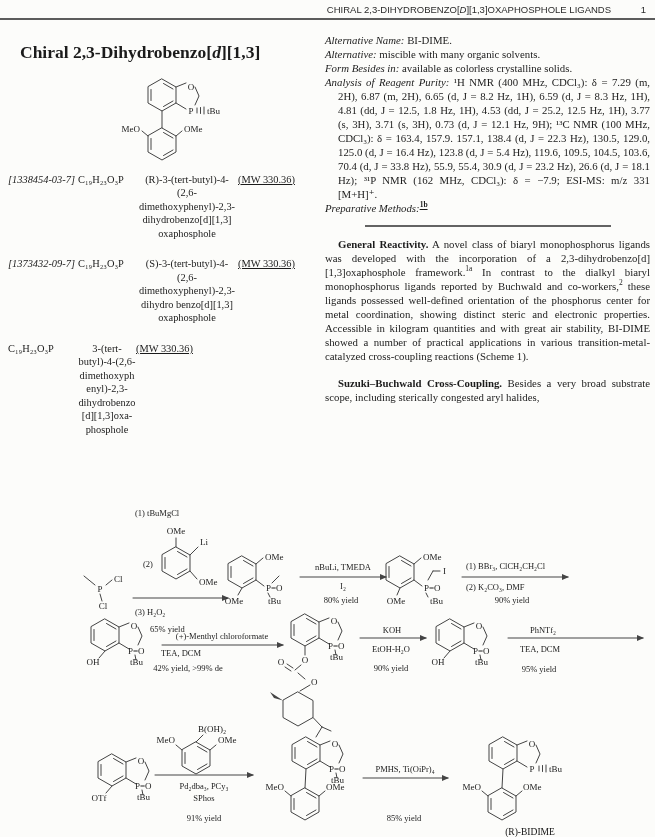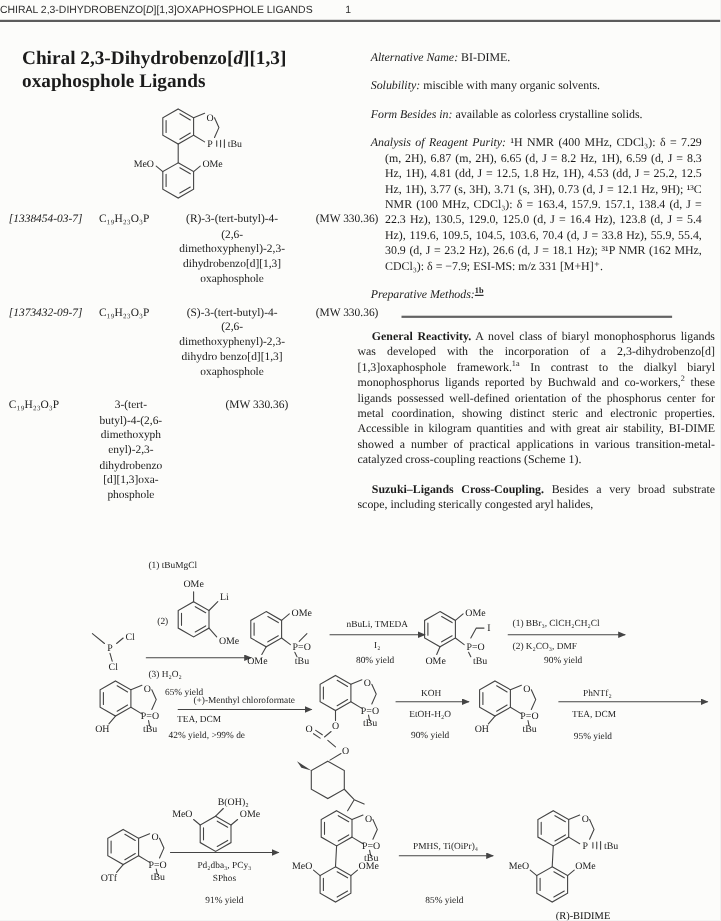--- a/index.html
+++ b/index.html
@@ -2,39 +2,39 @@
 <html><head>
 <meta charset="utf-8">
 <style>
   html,body { margin:0; padding:0; background:#e9e9e7; }
   .page {
     position:relative; width:655px; height:837px; margin:0 auto;
     background:#fcfcfa; color:#1b1b1b; overflow:hidden;
     font-family:"Liberation Serif","DejaVu Serif",serif;
   }
   
-  .header { position:absolute; top:4px; left:0; right:9px; 
+  .header { position:absolute; top:4px; left:0; right:9px; text-align:right;
     font-family:"Liberation Sans","DejaVu Sans",sans-serif; font-size:9.5px; color:#2b2b2b; }
   .header .pn { display:inline-block; margin-left:27px; }
   .hrule { position:absolute; top:18px; left:0; width:655px; height:2px; background:#5c5c5c; }
 
   
   .left-col { position:absolute; left:8px; top:30px; width:306px; }
   h1 { margin:12px; font-size:17.5px; line-height:1.18; font-weight:bold; }
   .struct-main { display:block; margin:7px 0 4px 0; }
-  .entry { display:grid; grid-template-columns:70px 58px 102px 70px; column-gap:12px;
+  .entry { display:grid; grid-template-columns:70px 58px 102px 70px; column-gap:0;
     font-size:10.4px; line-height:1.3; margin-bottom:17px; }
   .entry .cas { font-style:italic; }
   .entry .rname { overflow-wrap:break-word;text-align:center; }
-  .entry .mw { text-align:right; white-space:nowrap; }
+  .entry .mw { text-align:left; white-space:nowrap;text-decoration:underline; }
 
   
   .right-col { position:absolute; left:325px; top:33px; width:325px;
     font-size:10.8px; line-height:1.3; text-align:justify; }
-  .ri { margin:12px; padding-left:13px; text-indent:-13px; }
+  .ri { margin:0; padding-left:13px; text-indent:-13px; }
   .it { font-style:italic; }
   sup { font-size:7.5px; line-height:0; }
   sup.b { font-weight:bold;text-decoration:underline; }
   .divider { width:246px; height:1.5px; background:#636363; margin:10px 0 10px 40px; }
   .body { margin:0; }
   .ind { text-indent:13px; }
   .gap { height:13px; }
 
   
   .scheme-wrap { position:absolute; left:0; top:500px; width:655px; height:337px; }
@@ -51,21 +51,21 @@
 
 <div class="page">
 
   <div class="header">
     <span><span>CHIRAL 2,3-DIHYDROBENZO[</span><i>D</i><span>][1,3]OXAPHOSPHOLE LIGANDS</span></span>
     <span class="pn">1</span>
   </div>
   <div class="hrule"></div>
 
   <div class="left-col">
-    <h1><span>Chiral 2,3-Dihydrobenzo[</span><i>d</i><span>][1,3]</span><br><span>oxaphosphole Ligands</span></h1>
+    <h1><span>Chiral 2,3-Dihydrobenzo[</span><i>d</i><span>][1,3]</span><br></h1>
 
     <svg class="struct-main" width="306" height="94" viewBox="0 0 306 94">
       <defs>
         <g id="benz">
           <polygon class="sk" points="0,-16 14,-8 14,8 0,16 -14,8 -14,-8"></polygon>
           <path class="sk" d="M1.5,-11.5 L11,-6 M11,6 L1.5,11.5 M-11,5.5 L-11,-5.5"></path>
         </g>
         <g id="bop">
           <use href="#benz"></use>
           <path class="sk" d="M14,-8 L24,-12 M33,-8 L37,1 L33,10 M24,14 L14,8"></path>
@@ -99,32 +99,32 @@
     </div>
     <div class="entry">
       <span class="formula">C₁₉H₂₃O₃P</span>
       <span class="rname">3-(tert-butyl)-4-(2,6-dimethoxyphenyl)-2,3-dihydrobenzo [d][1,3]oxa-phosphole</span>
       <span class="mw">(MW 330.36)</span>
     </div>
   </div>
 
   <div class="right-col">
     <p class="ri"><span class="it">Alternative Name:</span> <span>BI-DIME.</span></p>
-    <p class="ri"><span class="it">Solubility:</span> <span>miscible with many organic solvents.</span></p>
+    <p class="ri"><span class="it">Alternative:</span> <span>miscible with many organic solvents.</span></p>
     <p class="ri"><span class="it">Form Besides in:</span> <span>available as colorless crystalline solids.</span></p>
     <p class="ri"><span class="it">Analysis of Reagent Purity:</span> <span>¹H NMR (400 MHz, CDCl₃): δ = 7.29 (m, 2H), 6.87 (m, 2H), 6.65 (d, J = 8.2 Hz, 1H), 6.59 (d, J = 8.3 Hz, 1H), 4.81 (dd, J = 12.5, 1.8 Hz, 1H), 4.53 (dd, J = 25.2, 12.5 Hz, 1H), 3.77 (s, 3H), 3.71 (s, 3H), 0.73 (d, J = 12.1 Hz, 9H); ¹³C NMR (100 MHz, CDCl₃): δ = 163.4, 157.9. 157.1, 138.4 (d, J = 22.3 Hz), 130.5, 129.0, 125.0 (d, J = 16.4 Hz), 123.8 (d, J = 5.4 Hz), 119.6, 109.5, 104.5, 103.6, 70.4 (d, J = 33.8 Hz), 55.9, 55.4, 30.9 (d, J = 23.2 Hz), 26.6 (d, J = 18.1 Hz); ³¹P NMR (162 MHz, CDCl₃): δ = −7.9; ESI-MS: m/z 331 [M+H]⁺.</span></p>
     <p class="ri"><span class="it">Preparative Methods:</span><sup class="b">1b</sup></p>
 
     <div class="divider"></div>
 
     <p class="body ind"><b>General Reactivity.</b> <span>A novel class of biaryl monophosphorus ligands was developed with the incorporation of a 2,3-dihydrobenzo[d][1,3]oxaphosphole framework.</span><sup>1a</sup> <span>In contrast to the dialkyl biaryl monophosphorus ligands reported by Buchwald and co-workers,</span><sup>2</sup> <span>these ligands possessed well-defined orientation of the phosphorus center for metal coordination, showing distinct steric and electronic properties. Accessible in kilogram quantities and with great air stability, BI-DIME showed a number of practical applications in various transition-metal-catalyzed cross-coupling reactions (Scheme 1).</span></p>
 
     <div class="gap"></div>
 
-    <p class="body ind"><b>Suzuki–Ligands Cross-Coupling.</b> <span>Besides a very broad substrate scope, including sterically congested aryl halides,</span></p>
+    <p class="body ind"><b>Suzuki–Buchwald Cross-Coupling.</b> <span>Besides a very broad substrate scope, including sterically congested aryl halides,</span></p>
   </div>
 
   <div class="scheme-wrap">
   <svg width="655" height="337" viewBox="0 0 655 337">
     <defs>
       <marker id="arr" markerWidth="8" markerHeight="8" refX="6" refY="3" orient="auto">
         <path d="M0,0 L7,3 L0,6 Z" fill="#444"></path>
       </marker>
     </defs>
 

